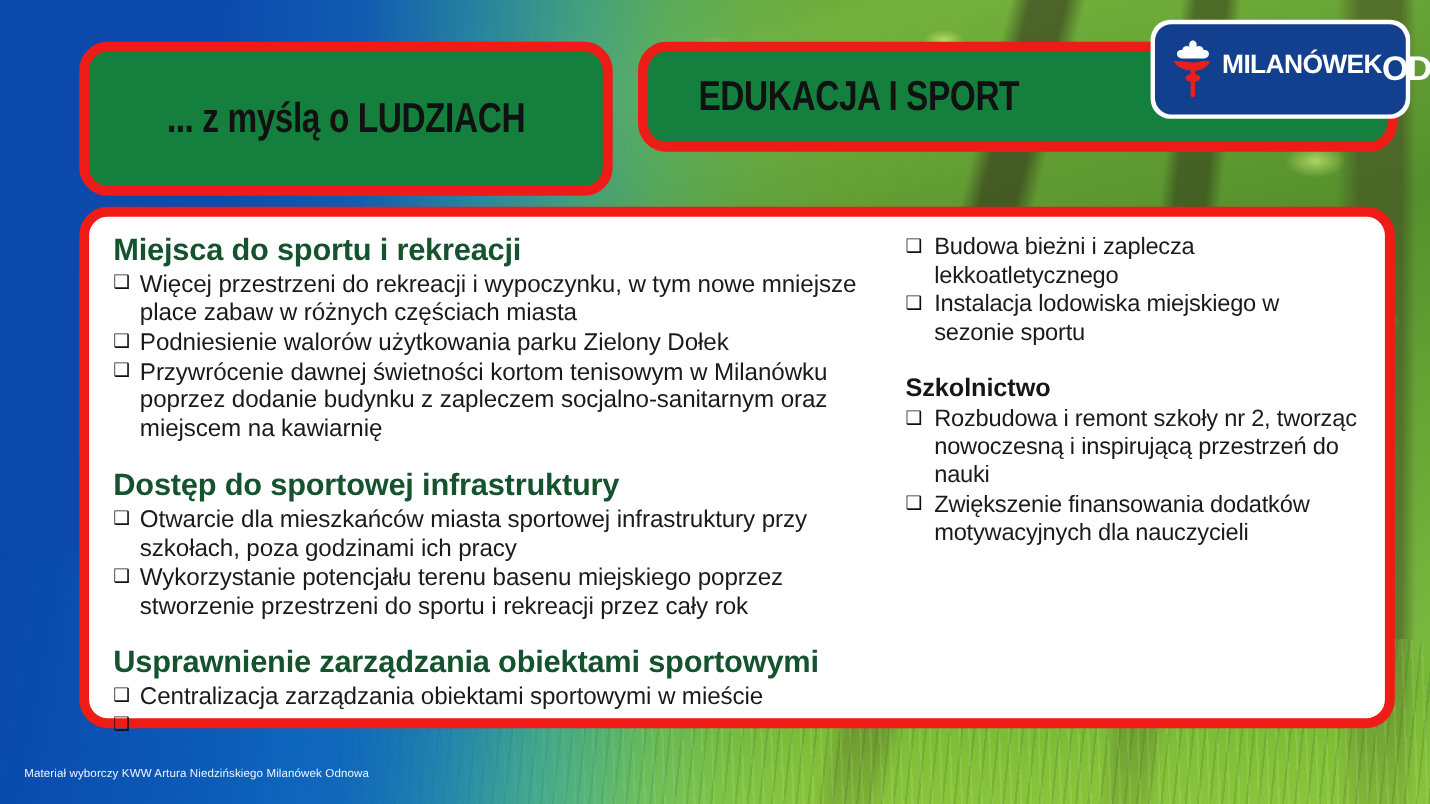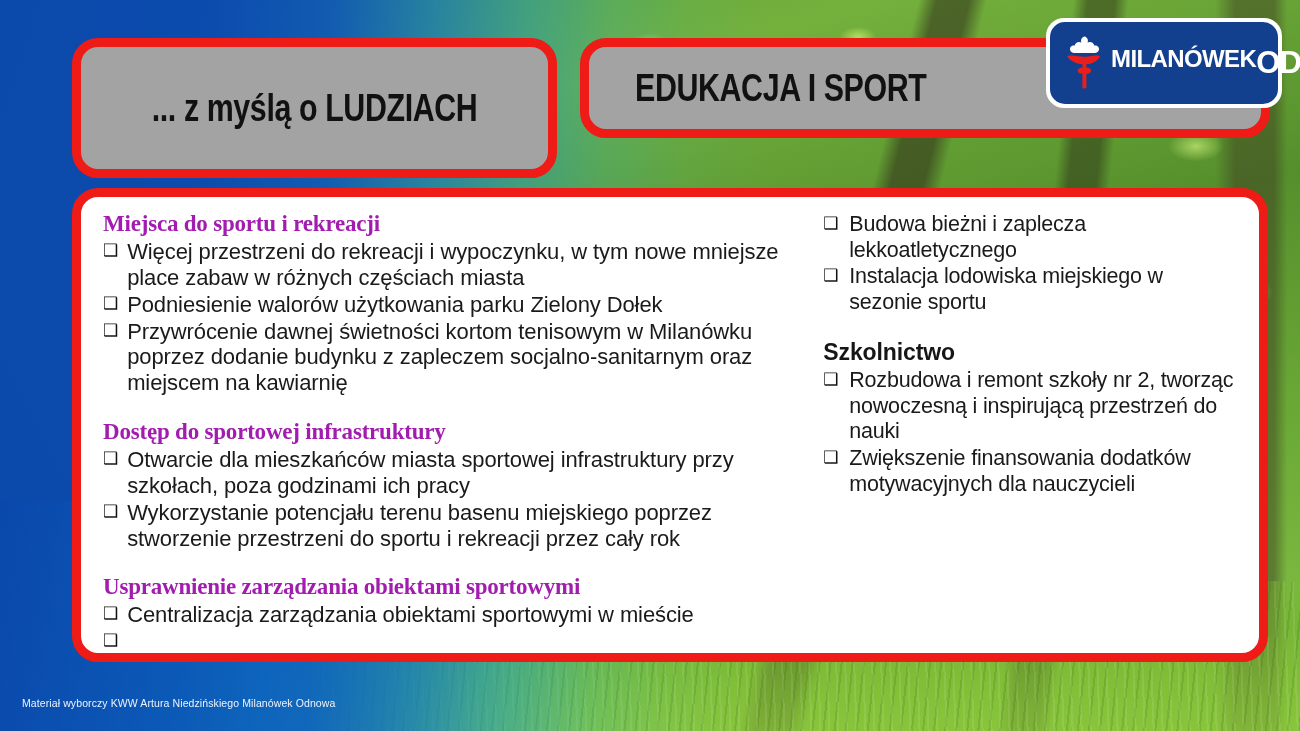--- a/index.html
+++ b/index.html
@@ -58,21 +58,21 @@
       rgba(40,200,190,0) 58%);
   }
   .bg-blue-bottom {
     position:absolute; left:0; bottom:0; width:46%; height:230px;
     background:linear-gradient(100deg, rgba(10,72,172,.95) 0%, rgba(12,110,196,.6) 46%, rgba(25,175,200,.12) 80%, rgba(0,0,0,0) 100%);
   }
 
   
   .title-box {
     position:absolute;
-    background:#a3a3a3;
+    background:#15803d;
     border:9px solid #ee1b16;
     border-radius:26px;
     display:flex;
     align-items:center;
   }
   #title-box-1 { left:72px;  top:38px; width:485px; height:140px; justify-content:center; }
   #title-box-2 { left:580px; top:38px; width:690px; height:100px; justify-content:flex-start; padding-left:46px; }
 
   .title-text {
     font-family:"Liberation Sans Narrow","Liberation Sans",sans-serif;
@@ -124,22 +124,22 @@
   .col { }
   #col-left  { width:714px; padding-right:8px; }
   #col-right { width:430px; padding-left:10px; }
 
   .section { margin-bottom:4px; }
   #col-left  .section + .section { margin-top:23px; }
   #col-right .section + .section { margin-top:24px; }
 
   
   .sec-head-l {
-    font-family:Liberation Serif, serif;
-    font-weight:bold; font-size:23px; color:#a21caf;
+    font-family:Liberation Sans, sans-serif;
+    font-weight:bold; font-size:28px; color:#14532d;
     letter-spacing:-.2px; margin-bottom:2px; white-space:nowrap;
   }
   ul { list-style:none; }
   .li-l {
     font-family:"Liberation Sans Narrow","Liberation Sans",sans-serif;
     font-size:22px; color:#1a1a1a; line-height:1.175;
     display:flex; align-items:flex-start; margin-top:1px;
     letter-spacing:-.1px;
   }
   

